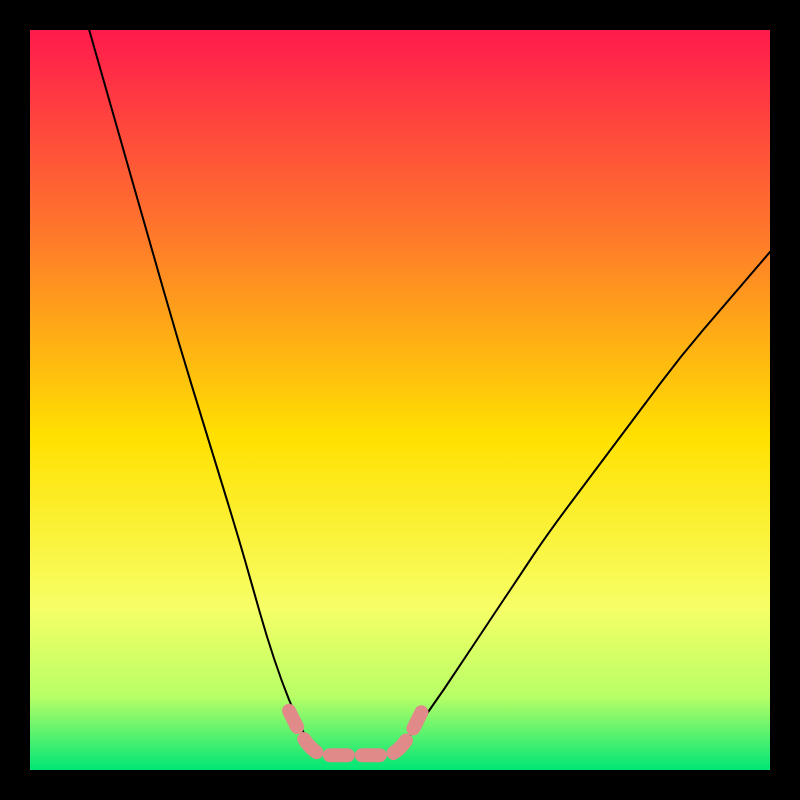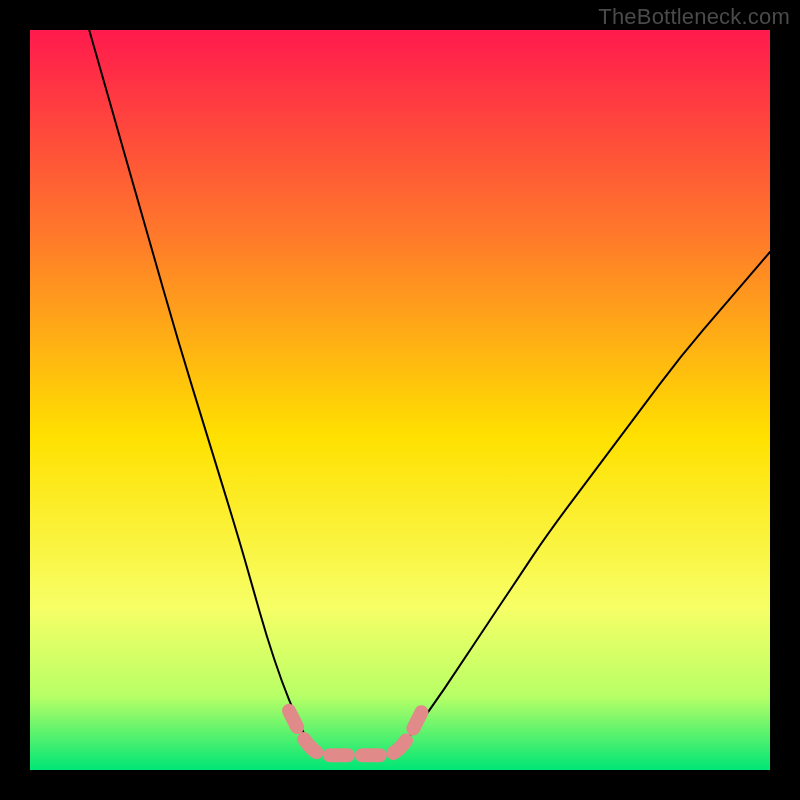--- a/index.html
+++ b/index.html
@@ -28,21 +28,20 @@
     z-index: 10;
   }
   svg {
     display: block;
   }
 </style>
 </head>
 <body>
 
 <div class="frame">
-  <div class="watermark">TheBottleneck.com</div>
   <svg id="chart-svg" width="800" height="800" viewBox="0 0 800 800">
     <defs>
       <linearGradient id="bg-grad" x1="0" y1="0" x2="0" y2="1">
         <stop id="g0" offset="0%" stop-color="#ff1a4d"></stop>
         <stop id="g1" offset="28%" stop-color="#ff7a2a"></stop>
         <stop id="g2" offset="55%" stop-color="#ffe100"></stop>
         <stop id="g3" offset="78%" stop-color="#f7ff66"></stop>
         <stop id="g4" offset="90%" stop-color="#b8ff66"></stop>
         <stop id="g5" offset="100%" stop-color="#00e676"></stop>
       </linearGradient>

